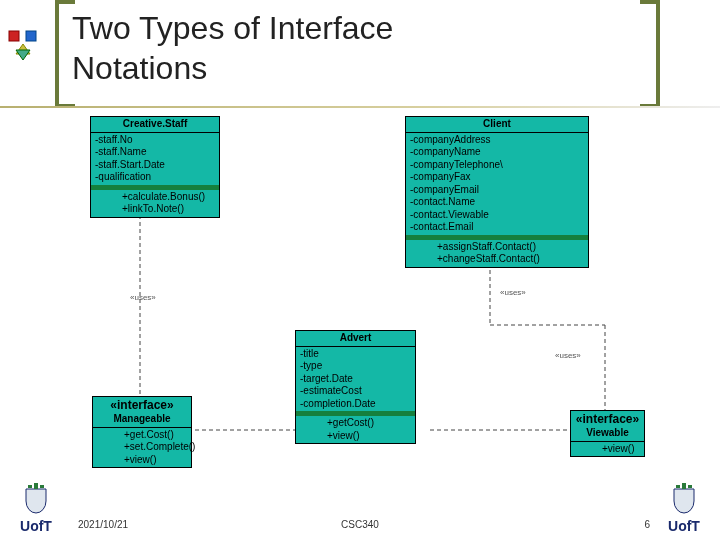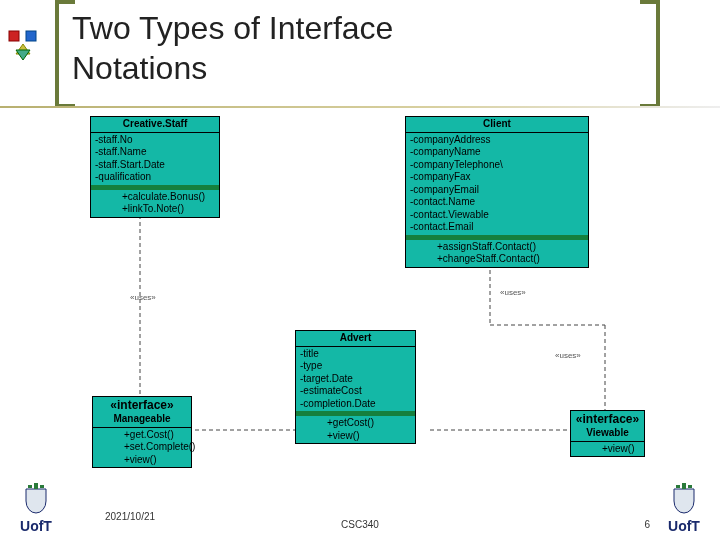--- a/index.html
+++ b/index.html
@@ -90,21 +90,21 @@
   .uml-line { white-space: nowrap; }
   .stereo { font-size: 12px; }
   .footer {
     position: absolute;
     left: 0;
     right: 0;
     bottom: 10px;
     font-size: 10px;
     color: #333;
   }
-  .footer .date { position: absolute; left: 78px; bottom: 8px; margin-left: 27px; }
+  .footer .date { position: absolute; left: 78px; bottom: 0; }
   .footer .course { position: absolute; left: 50%; transform: translateX(-50%); bottom: 0; }
   .footer .page { position: absolute; right: 70px; bottom: 0; }
   .crest {
     position: absolute;
     bottom: 6px;
     width: 36px;
     text-align: center;
   }
   .crest svg { display: block; margin: 0 auto; }
   .crest .label {

